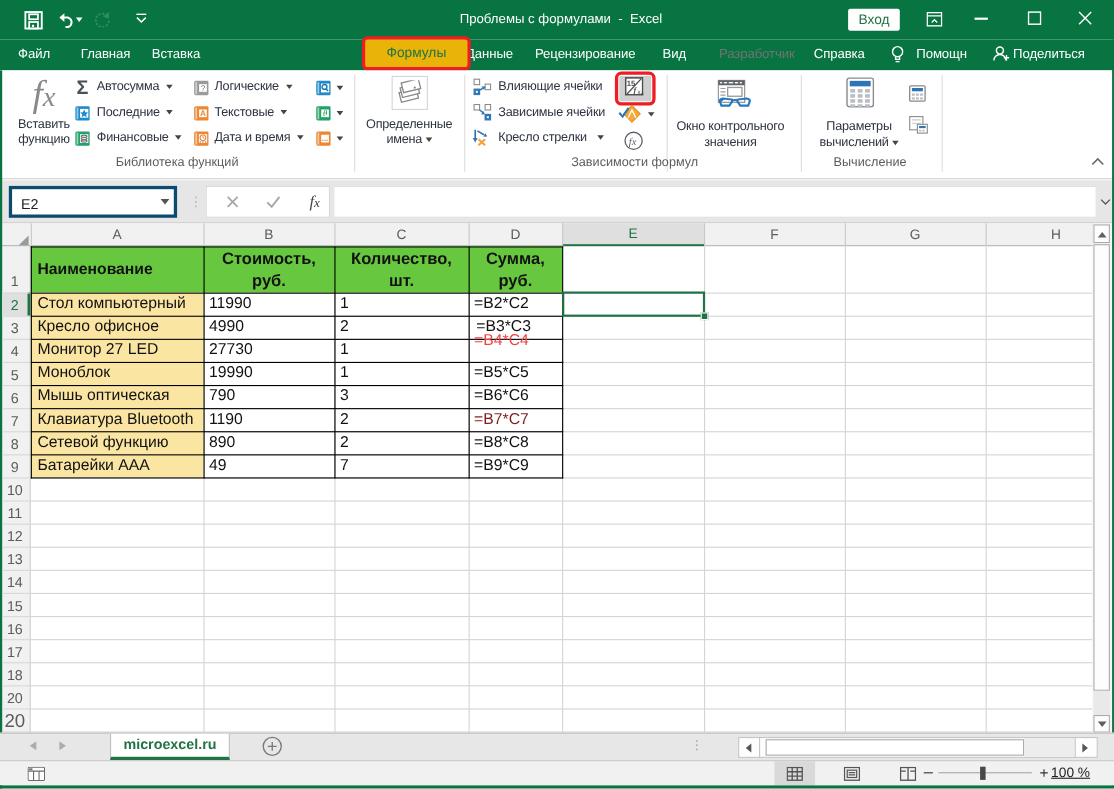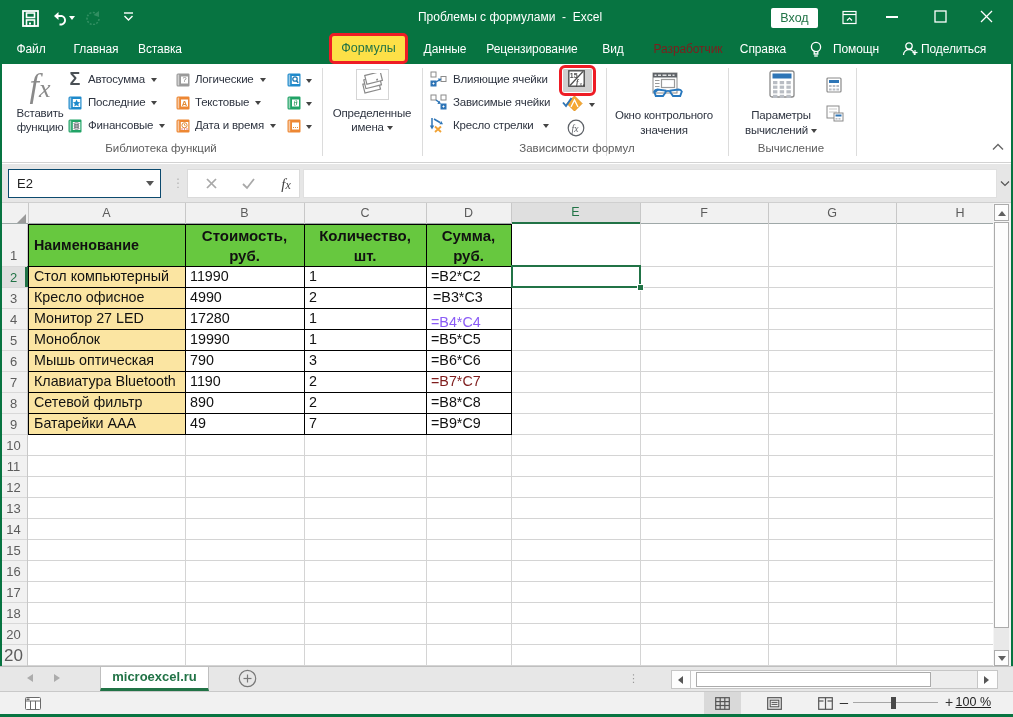--- a/index.html
+++ b/index.html
@@ -43,23 +43,23 @@
     <line x1="12" y1="1" x2="1" y2="12" stroke="#fff" stroke-width="1.3"></line>
   </svg>
 <div style="position:absolute;left:0px;top:36px;width:1013px;height:28px;background:#077441;"></div>
 <div style="position:absolute;left:-49px;top:36px;width:160px;height:27px;line-height:27px;text-align:center;color:#fff;font-size:12px;letter-spacing:-0.1px;">Файл</div>
 <div style="position:absolute;left:16px;top:36px;width:160px;height:27px;line-height:27px;text-align:center;color:#fff;font-size:12px;letter-spacing:-0.1px;">Главная</div>
 <div style="position:absolute;left:80px;top:36px;width:160px;height:27px;line-height:27px;text-align:center;color:#fff;font-size:12px;letter-spacing:-0.1px;">Вставка</div>
 <div style="position:absolute;left:180px;top:36px;width:160px;height:27px;line-height:27px;text-align:center;color:#fff;font-size:12px;letter-spacing:-0.1px;margin-top:44px;">Разметка страницы</div>
 <div style="position:absolute;left:365px;top:36px;width:160px;height:27px;line-height:27px;text-align:center;color:#fff;font-size:12px;letter-spacing:-0.1px;">Данные</div>
 <div style="position:absolute;left:452px;top:36px;width:160px;height:27px;line-height:27px;text-align:center;color:#fff;font-size:12px;letter-spacing:-0.1px;">Рецензирование</div>
 <div style="position:absolute;left:533px;top:36px;width:160px;height:27px;line-height:27px;text-align:center;color:#fff;font-size:12px;letter-spacing:-0.1px;">Вид</div>
-<div style="position:absolute;left:608px;top:36px;width:160px;height:27px;line-height:27px;text-align:center;color:#7f1d1d;font-size:12px;letter-spacing:-0.1px;">Разработчик</div>
+<div style="position:absolute;left:608px;top:36px;width:160px;height:27px;line-height:27px;text-align:center;color:#737373;font-size:12px;letter-spacing:-0.1px;">Разработчик</div>
 <div style="position:absolute;left:683px;top:36px;width:160px;height:27px;line-height:27px;text-align:center;color:#fff;font-size:12px;letter-spacing:-0.1px;">Справка</div>
-<div style="position:absolute;left:329px;top:33px;width:79px;height:31px;background:#fde047;border:3.5px solid #EE1C25;border-radius:5px;">
+<div style="position:absolute;left:329px;top:33px;width:99px;height:31px;background:#eab308;border:3.5px solid #EE1C25;border-radius:5px;">
     <div style="text-align:center;line-height:24px;font-size:12.5px;color:#217346">Формулы</div>
   </div>
 <svg class="c" style="left:809px;top:41px" width="14" height="17" viewBox="0 0 14 17">
     <circle cx="7" cy="6" r="4.6" fill="none" stroke="#fff" stroke-width="1.3"></circle>
     <path d="M5.2 10.5 L5.2 13 L8.8 13 L8.8 10.5" fill="none" stroke="#fff" stroke-width="1.3"></path>
     <line x1="5.2" y1="15" x2="8.8" y2="15" stroke="#fff" stroke-width="1.3"></line>
   </svg>
 <div style="position:absolute;left:833px;top:36px;width:60px;height:27px;line-height:27px;color:#fff;font-size:12px;letter-spacing:-0.1px;">Помощн</div>
 <svg class="c" style="left:902px;top:41px" width="16" height="16" viewBox="0 0 16 16">
     <circle cx="7" cy="5" r="3.2" fill="none" stroke="#fff" stroke-width="1.3"></circle>
@@ -274,21 +274,21 @@
     <g fill="#b9bdc4">
       <rect x="9.5" y="13" width="2" height="1.6"></rect>
       <rect x="12.5" y="13" width="2" height="1.6"></rect>
     </g>
   </svg>
 <div style="position:absolute;left:731px;top:141px;width:120px;height:14px;line-height:14px;text-align:center;font-size:11.5px;color:#5d5d5d;">Вычисление</div>
 <svg class="c" style="left:992px;top:143px" width="12" height="8" viewBox="0 0 12 8">
     <path d="M1 6.5 L6 1.5 L11 6.5" fill="none" stroke="#666" stroke-width="1.4"></path>
   </svg>
 <div style="position:absolute;left:0px;top:164px;width:1013px;height:39px;background:#E6E6E6;"></div>
-<div style="position:absolute;left:8px;top:169px;width:153px;height:29px;background:#fff;border:1px solid #0c4a6e;">
+<div style="position:absolute;left:8px;top:169px;width:153px;height:29px;background:#fff;border:3px solid #0c4a6e;">
     <div style="line-height:27px;font-size:13px;color:#222;padding-left:8px">E2</div>
   </div>
 <div class="c" style="left:146px;top:181px;width:0;height:0;border-left:4px solid transparent;border-right:4px solid transparent;border-top:5px solid #555"></div>
 <div style="position:absolute;left:172px;top:169px;width:8px;height:29px;line-height:29px;color:#b5b5b5;font-size:12px;text-align:center;">⋮</div>
 <div style="position:absolute;left:187px;top:169px;width:113px;height:29px;background:#fff;border:1px solid #DADADA;"></div>
 <svg class="c" style="left:205px;top:177px" width="13" height="13" viewBox="0 0 13 13">
     <line x1="2" y1="2" x2="11" y2="11" stroke="#a9a9a9" stroke-width="1.7"></line>
     <line x1="11" y1="2" x2="2" y2="11" stroke="#a9a9a9" stroke-width="1.7"></line>
   </svg>
 <svg class="c" style="left:241px;top:177px" width="15" height="13" viewBox="0 0 15 13">
@@ -416,36 +416,36 @@
 <div style="position:absolute;left:426px;top:226px;width:85px;height:40px;font-size:15px;color:#111;font-weight:bold;text-align:center;line-height:20px">Сумма,<br>руб.</div>
 <div style="position:absolute;left:34px;top:266px;width:150px;height:21px;line-height:21px;font-size:14.3px;color:#111;white-space:nowrap;">Стол компьютерный</div>
 <div style="position:absolute;left:190px;top:266px;width:110px;height:21px;line-height:21px;font-size:14.3px;color:#111;">11990</div>
 <div style="position:absolute;left:309px;top:266px;width:110px;height:21px;line-height:21px;font-size:14.3px;color:#111;">1</div>
 <div style="position:absolute;left:431px;top:266px;width:78px;height:21px;line-height:21px;font-size:14.3px;color:#111;">=B2*C2</div>
 <div style="position:absolute;left:34px;top:287px;width:150px;height:21px;line-height:21px;font-size:14.3px;color:#111;white-space:nowrap;">Кресло офисное</div>
 <div style="position:absolute;left:190px;top:287px;width:110px;height:21px;line-height:21px;font-size:14.3px;color:#111;">4990</div>
 <div style="position:absolute;left:309px;top:287px;width:110px;height:21px;line-height:21px;font-size:14.3px;color:#111;">2</div>
 <div style="position:absolute;left:433px;top:287px;width:78px;height:21px;line-height:21px;font-size:14.3px;color:#111;">=B3*C3</div>
 <div style="position:absolute;left:34px;top:308px;width:150px;height:21px;line-height:21px;font-size:14.3px;color:#111;white-space:nowrap;">Монитор 27 LED</div>
-<div style="position:absolute;left:190px;top:308px;width:110px;height:21px;line-height:21px;font-size:14.3px;color:#111;">17280</div>
+<div style="position:absolute;left:190px;top:308px;width:110px;height:21px;line-height:21px;font-size:14.3px;color:#111;">27730</div>
 <div style="position:absolute;left:309px;top:308px;width:110px;height:21px;line-height:21px;font-size:14.3px;color:#111;">1</div>
-<div style="position:absolute;left:431px;top:312px;width:78px;height:21px;line-height:21px;font-size:14.3px;color:#8b5cf6;">=B4*C4</div>
+<div style="position:absolute;left:431px;top:300px;width:78px;height:21px;line-height:21px;font-size:14.3px;color:#ef4444;">=B4*C4</div>
 <div style="position:absolute;left:34px;top:329px;width:150px;height:21px;line-height:21px;font-size:14.3px;color:#111;white-space:nowrap;">Моноблок</div>
 <div style="position:absolute;left:190px;top:329px;width:110px;height:21px;line-height:21px;font-size:14.3px;color:#111;">19990</div>
 <div style="position:absolute;left:309px;top:329px;width:110px;height:21px;line-height:21px;font-size:14.3px;color:#111;">1</div>
 <div style="position:absolute;left:431px;top:329px;width:78px;height:21px;line-height:21px;font-size:14.3px;color:#111;">=B5*C5</div>
 <div style="position:absolute;left:34px;top:350px;width:150px;height:21px;line-height:21px;font-size:14.3px;color:#111;white-space:nowrap;">Мышь оптическая</div>
 <div style="position:absolute;left:190px;top:350px;width:110px;height:21px;line-height:21px;font-size:14.3px;color:#111;">790</div>
 <div style="position:absolute;left:309px;top:350px;width:110px;height:21px;line-height:21px;font-size:14.3px;color:#111;">3</div>
 <div style="position:absolute;left:431px;top:350px;width:78px;height:21px;line-height:21px;font-size:14.3px;color:#111;">=B6*C6</div>
 <div style="position:absolute;left:34px;top:371px;width:150px;height:21px;line-height:21px;font-size:14.3px;color:#111;white-space:nowrap;">Клавиатура Bluetooth</div>
 <div style="position:absolute;left:190px;top:371px;width:110px;height:21px;line-height:21px;font-size:14.3px;color:#111;">1190</div>
 <div style="position:absolute;left:309px;top:371px;width:110px;height:21px;line-height:21px;font-size:14.3px;color:#111;">2</div>
 <div style="position:absolute;left:431px;top:371px;width:78px;height:21px;line-height:21px;font-size:14.3px;color:#7f1d1d;">=B7*C7</div>
-<div style="position:absolute;left:34px;top:392px;width:150px;height:21px;line-height:21px;font-size:14.3px;color:#111;white-space:nowrap;">Сетевой фильтр</div>
+<div style="position:absolute;left:34px;top:392px;width:150px;height:21px;line-height:21px;font-size:14.3px;color:#111;white-space:nowrap;">Сетевой функцию</div>
 <div style="position:absolute;left:190px;top:392px;width:110px;height:21px;line-height:21px;font-size:14.3px;color:#111;">890</div>
 <div style="position:absolute;left:309px;top:392px;width:110px;height:21px;line-height:21px;font-size:14.3px;color:#111;">2</div>
 <div style="position:absolute;left:431px;top:392px;width:78px;height:21px;line-height:21px;font-size:14.3px;color:#111;">=B8*C8</div>
 <div style="position:absolute;left:34px;top:413px;width:150px;height:21px;line-height:21px;font-size:14.3px;color:#111;white-space:nowrap;">Батарейки AAA</div>
 <div style="position:absolute;left:190px;top:413px;width:110px;height:21px;line-height:21px;font-size:14.3px;color:#111;">49</div>
 <div style="position:absolute;left:309px;top:413px;width:110px;height:21px;line-height:21px;font-size:14.3px;color:#111;">7</div>
 <div style="position:absolute;left:431px;top:413px;width:78px;height:21px;line-height:21px;font-size:14.3px;color:#111;">=B9*C9</div>
 <div style="position:absolute;left:511px;top:265px;width:130px;height:23px;border:2px solid #217346;"></div>
 <div style="position:absolute;left:637px;top:284px;width:7px;height:7px;background:#217346;border:1px solid #fff;"></div>
 <div style="position:absolute;left:993px;top:203px;width:18px;height:463px;background:#F5F5F5;"></div>

